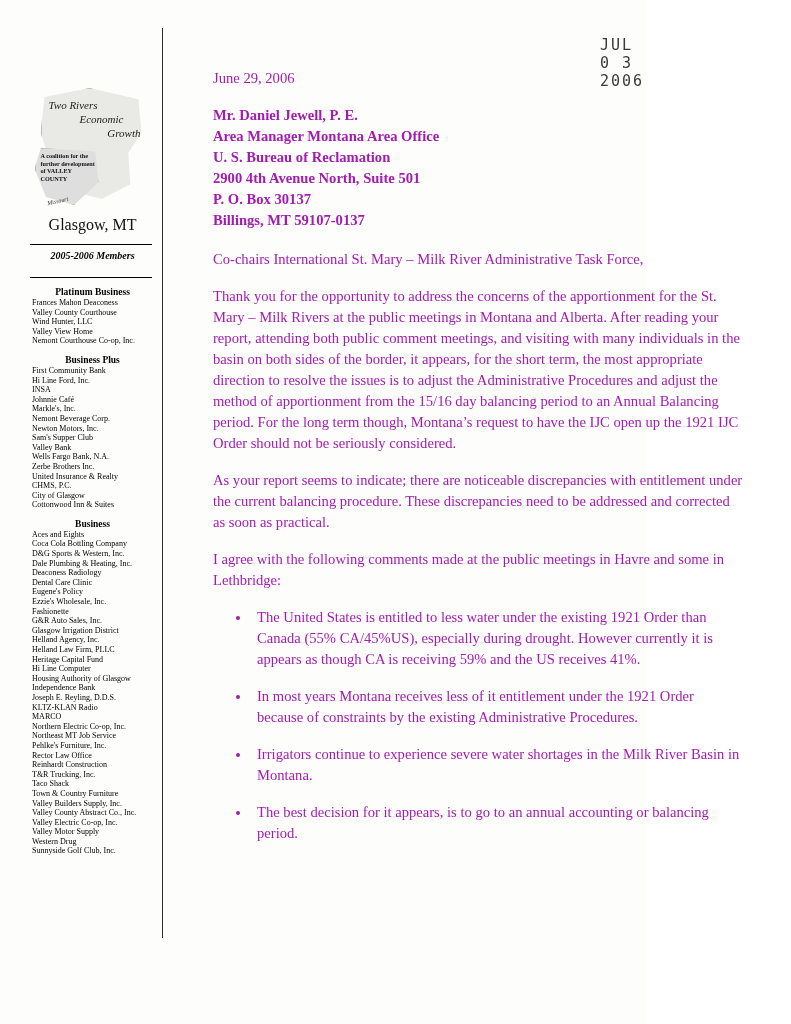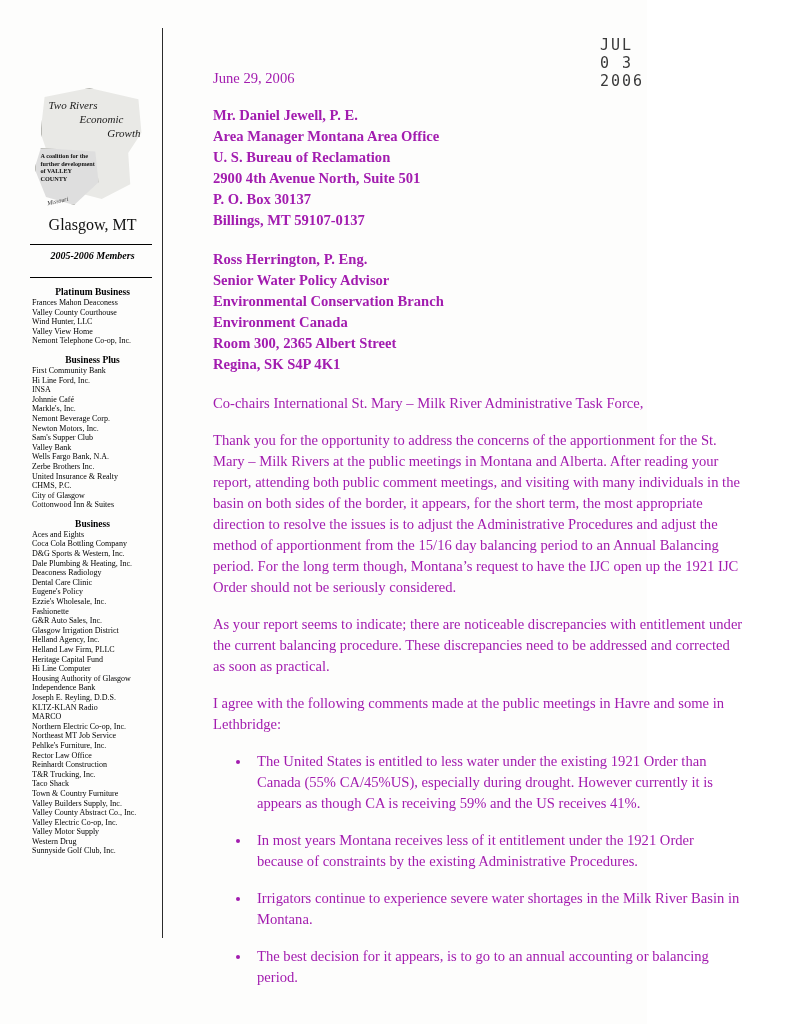--- a/index.html
+++ b/index.html
@@ -204,21 +204,21 @@
     <div class="members-head">2005-2006 Members</div>
     <hr class="rule">
 
     <div class="tier">
       <div class="tier-name">Platinum Business</div>
       <ul class="tier-list">
         <li>Frances Mahon Deaconess</li>
         <li>Valley County Courthouse</li>
         <li>Wind Hunter, LLC</li>
         <li>Valley View Home</li>
-        <li>Nemont Telephone Co-op, Inc.</li>
+        <li>Nemont Courthouse Co-op, Inc.</li>
       </ul>
     </div>
 
     <div class="tier">
       <div class="tier-name">Business Plus</div>
       <ul class="tier-list">
         <li>First Community Bank</li>
         <li>Hi Line Ford, Inc.</li>
         <li>INSA</li>
         <li>Johnnie Café</li>
@@ -284,28 +284,20 @@
 
     <div class="block">
       <div>Mr. Daniel Jewell, P. E.</div>
       <div>Area Manager Montana Area Office</div>
       <div>U. S. Bureau of Reclamation</div>
       <div>2900 4th Avenue North, Suite 501</div>
       <div>P. O. Box 30137</div>
       <div>Billings, MT 59107-0137</div>
     </div>
 
-    <div class="block">
-      <div>Ross Herrington, P. Eng.</div>
-      <div>Senior Water Policy Advisor</div>
-      <div>Environmental Conservation Branch</div>
-      <div>Environment Canada</div>
-      <div>Room 300, 2365 Albert Street</div>
-      <div>Regina, SK S4P 4K1</div>
-    </div>
 
     <p class="cochair">Co-chairs International St. Mary – Milk River Administrative Task Force,</p>
 
     <p>Thank you for the opportunity to address the concerns of the apportionment for the St. Mary – Milk Rivers at the public meetings in Montana and Alberta. After reading your report, attending both public comment meetings, and visiting with many individuals in the basin on both sides of the border, it appears, for the short term, the most appropriate direction to resolve the issues is to adjust the Administrative Procedures and adjust the method of apportionment from the 15/16 day balancing period to an Annual Balancing period.  For the long term though, Montana’s request to have the IJC open up the 1921 IJC Order should not be seriously considered.</p>
     <p>As your report seems to indicate; there are noticeable discrepancies with entitlement under the current balancing procedure.  These discrepancies need to be addressed and corrected as soon as practical.</p>
     <p class="tight">I agree with the following comments made at the public meetings in Havre and some in Lethbridge:</p>
 
     <ul class="bullets">
       <li>The United States is entitled to less water under the existing 1921 Order than Canada (55% CA/45%US), especially during drought.  However currently it is appears as though CA is receiving 59% and the US receives 41%.</li>
       <li>In most years Montana receives less of it entitlement under the 1921 Order because of constraints by the existing Administrative Procedures.</li>

